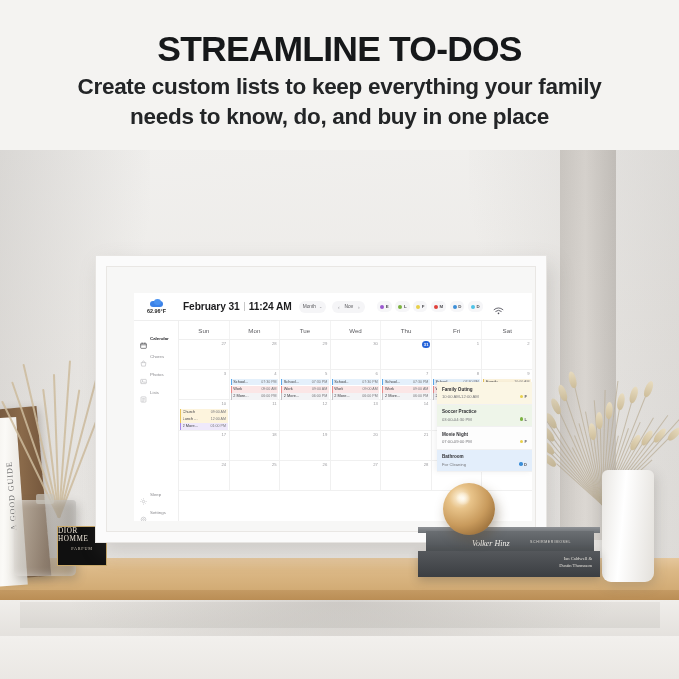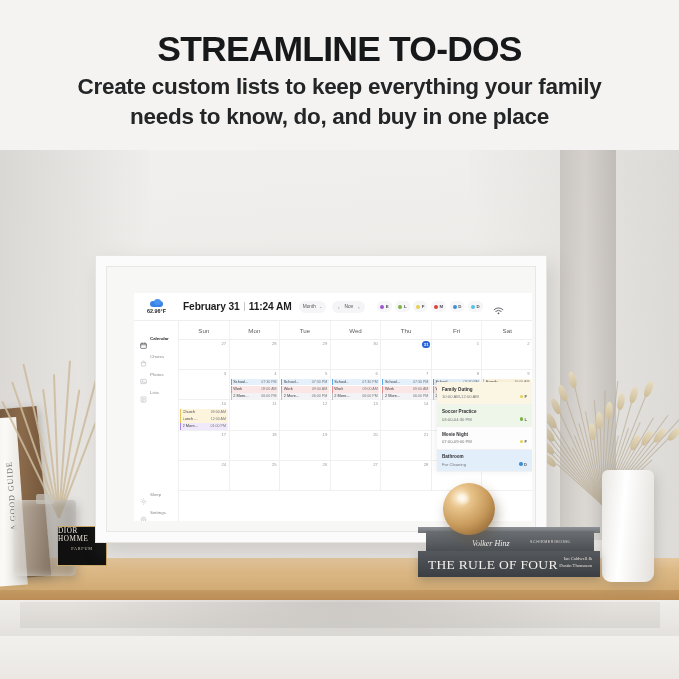--- a/index.html
+++ b/index.html
@@ -843,21 +843,20 @@
       </div>
     </div>
   </div>
 
   <div class="bk-edge"></div>
   <div class="bk-top">
     <div class="t1">Volker Hinz</div>
     <div class="t2">SCHIRMER/MOSEL</div>
   </div>
   <div class="bk-bot">
-    <div class="t1">THE RULE OF FOUR</div>
     <div class="t2">
         <div>Ian Caldwell &amp;</div>
         <div>Dustin Thomason</div>
       </div>
   </div>
   <div class="ball"></div>
   <div class="ball-hl"></div>
 
 </div>
 

